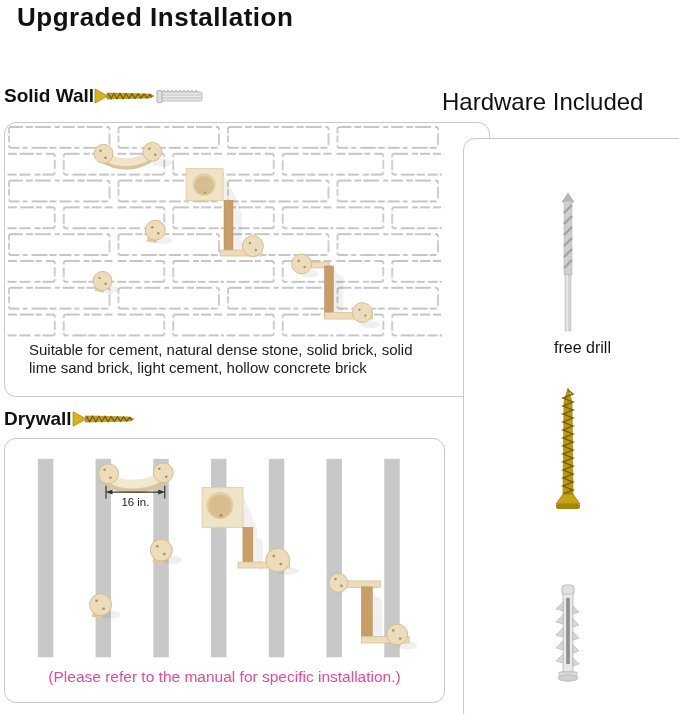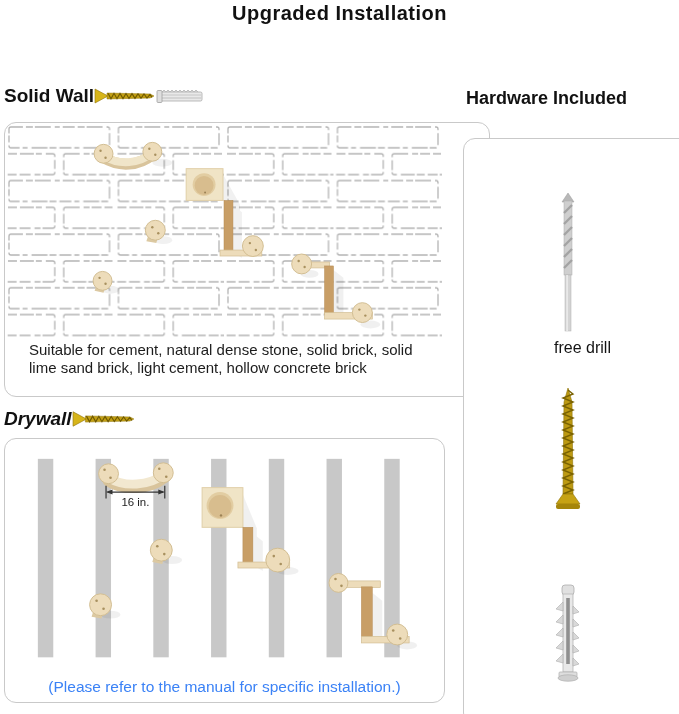--- a/index.html
+++ b/index.html
@@ -1,37 +1,37 @@
 <!DOCTYPE html>
 <html><head>
 <meta charset="utf-8">
 <style>
   html,body{margin:0;padding:0;background:#fff;}
   .page{position:relative;width:679px;height:714px;background:#fff;overflow:hidden;
         font-family:"Liberation Sans",sans-serif;color:#111;}
-  .title{position:absolute;left:0;right:0;top:2px;text-align:center;
-         font-size:20px;font-weight:700;letter-spacing:.5px;}
+  .title{position:absolute;left:0;right:0;top:2px;text-align:left;
+         font-size:26px;font-weight:700;letter-spacing:.5px;padding-left:17px;}
   .subtitle{position:absolute;left:0;right:0;top:42px;text-align:center;
             font-size:16.5px;font-weight:700;}
   .section-head{position:absolute;display:flex;align-items:center;}
   .section-head .h{font-size:19px;font-weight:700;white-space:nowrap;}
   .panel{position:absolute;background:#fff;border:1px solid #c9c9c9;border-radius:12px;overflow:hidden;}
   .panel > svg{position:absolute;left:0;top:0;}
   .brick-panel{left:4px;top:122px;width:439px;height:273px;padding-left:45px;}
   .stud-panel{left:4px;top:438px;width:439px;height:263px;}
   .hw-panel{left:463px;top:138px;width:209px;height:585px;padding-left:28px;}
   .brick-caption{position:absolute;left:24px;top:218px;width:412px;
                  font-size:15px;line-height:1.2;color:#1c1c1c;z-index:2;}
   .stud-caption{position:absolute;left:0;right:0;top:222px;text-align:center;z-index:2;}
   .stud-caption .bold{font-size:16.5px;font-weight:700;color:#1a1a1a;}
-  .stud-caption .note{font-size:15.5px;color:#3b82f6;margin-top:17px;}
+  .stud-caption .note{font-size:15.5px;color:#ec4899;margin-top:7px;}
   .hw-item{position:absolute;left:0;right:0;text-align:center;}
   .hw-label{position:absolute;left:0;right:0;top:200px;text-align:center;font-size:16px;color:#141414;}
   svg text{font-family:"Liberation Sans",sans-serif;}
-  .hw-head{position:absolute;left:466px;top:88px;font-size:18px;font-weight:700;}
+  .hw-head{position:absolute;left:442px;top:88px;font-size:24px;font-weight:400;}
 </style>
 </head>
 <body>
 
 <div class="page">
 
   <div class="title">Upgraded Installation</div>
 
   <div class="section-head" style="left:4px;top:85px;">
     <span class="h">Solid Wall</span>
@@ -117,21 +117,21 @@
         <rect x="321" y="144" width="9" height="49" fill="#c89e66" stroke="#b58a52" stroke-width="0.5"></rect>
         <rect x="321" y="191" width="48" height="6.5" fill="#eddcba" stroke="#d2bd92" stroke-width="0.7"></rect>
         <circle cx="359" cy="191" r="10" fill="#eddcba" stroke="#d2bd92"></circle>
         <circle cx="356" cy="188" r="1.2" fill="#a8905f"></circle>
           <circle cx="362" cy="194" r="1.2" fill="#a8905f"></circle>
       </g>
     </svg>
     <div class="brick-caption">Suitable for cement, natural dense stone, solid brick, solid lime sand brick, light cement, hollow concrete brick</div>
   </div>
 
-  <div class="section-head" style="left:4px;top:408px;font-style:italic;">
+  <div class="section-head" style="left:4px;top:408px;">
     <span class="h">Drywall</span>
     <svg width="64" height="18" viewBox="0 0 62 16">
       <polygon points="1,1 1,15 14,8" fill="#d7b519" stroke="#8f7205" stroke-width="0.6"></polygon>
       <polygon points="13,5 56,6 60,8 56,10 13,11" fill="#c3a013" stroke="#8f7205" stroke-width="0.5"></polygon>
       <path d="M14 5.2 L17 10.8 L20 5.3 L23 10.7 L26 5.4 L29 10.6 L32 5.5 L35 10.5 L38 5.6 L41 10.4 L44 5.8 L47 10.2 L50 6 L53 10 L56 6.4 L58 9.4" fill="none" stroke="#6e5800" stroke-width="1.1"></path>
     </svg>
   </div>
 
   <div class="panel stud-panel">
     <svg width="437" height="261" viewBox="0 0 439 263" preserveAspectRatio="none">

